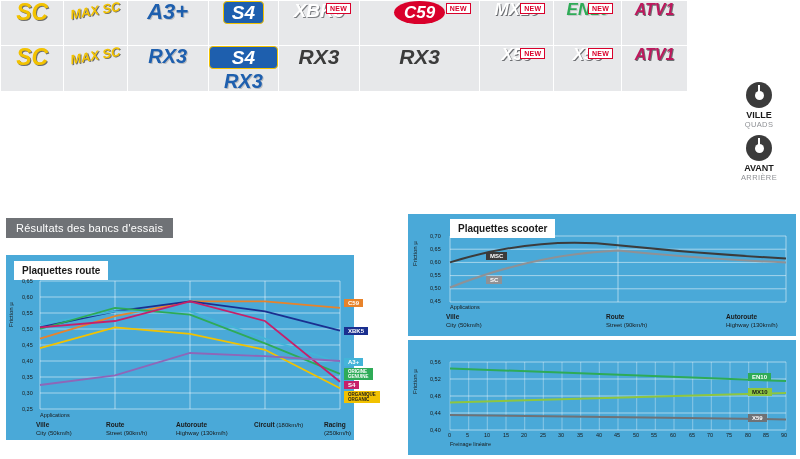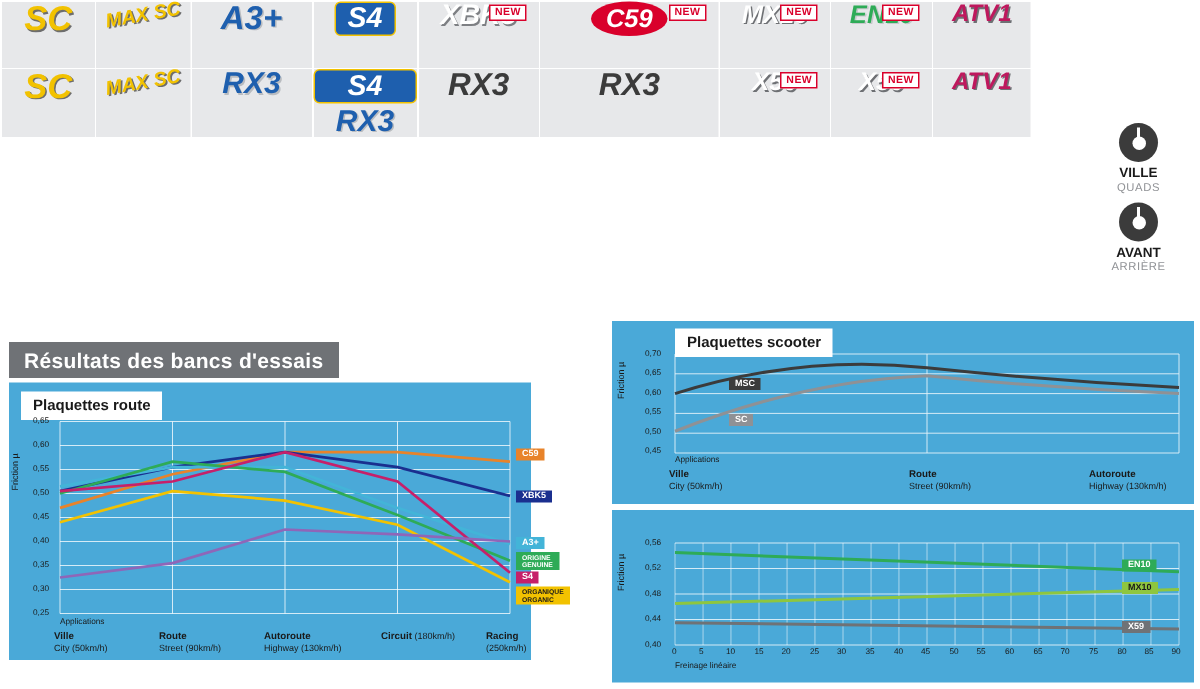--- a/index.html
+++ b/index.html
@@ -47,22 +47,22 @@
   
   .fr-col{width:74px;position:absolute;right:4px;top:82px;text-align:center;}
   .fr-box{margin-bottom:6px;}
   .disc{width:26px;height:26px;border-radius:50%;background:#3b3b3b;margin:0 auto;position:relative;}
   .disc::after{content:"";position:absolute;left:50%;top:50%;width:9px;height:9px;margin:-4.5px 0 0 -4.5px;border-radius:50%;background:#ffffff;}
   .disc .slot{position:absolute;left:50%;top:3px;width:2.5px;height:8px;margin-left:-1.25px;background:#ffffff;}
   .fr-t1{font-size:9px;font-weight:bold;color:#1a1a1a;margin-top:2px;}
   .fr-t2{font-size:7.5px;color:#8f9195;letter-spacing:.4px;}
 
   
-  .results-title{position:absolute;left:6px;top:218px;background:#6f7276;color:#ffffff;font-size:14px;font-weight:bold;
-                 padding:4px 10px;letter-spacing:.2px;margin-top:10px;}
+  .results-title{position:absolute;left:6px;top:218px;background:#6f7276;color:#ffffff;font-size:11px;font-weight:normal;
+                 padding:4px 10px;letter-spacing:.2px;}
 
   .panel{position:absolute;background:#4aa9d8;}
   .panel .ptitle{position:absolute;background:#ffffff;color:#1a1a1a;font-size:10px;font-weight:bold;padding:4px 8px;}
   .axis-label{position:absolute;font-size:6px;color:#1a1a1a;}
   .tick{position:absolute;font-size:5.5px;color:#1a1a1a;}
   .appl{position:absolute;font-size:5.5px;color:#1a1a1a;}
   .xcat{position:absolute;font-size:6px;color:#1a1a1a;line-height:7.5px;}
   .xcat b{font-size:6.5px;}
   .curvelabel{position:absolute;font-size:6px;font-weight:bold;color:#ffffff;padding:1px 4px;}
 

